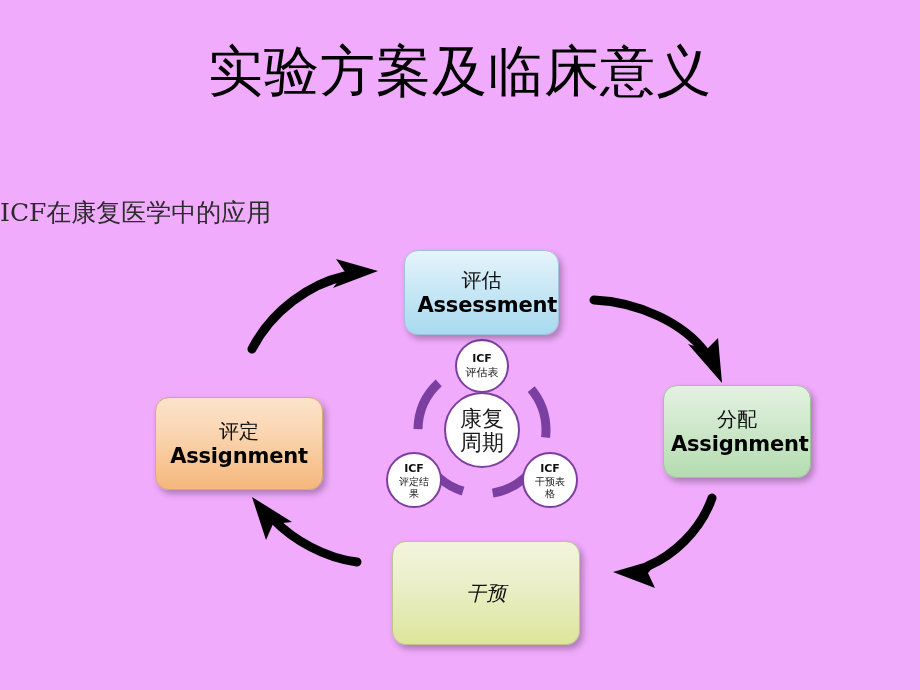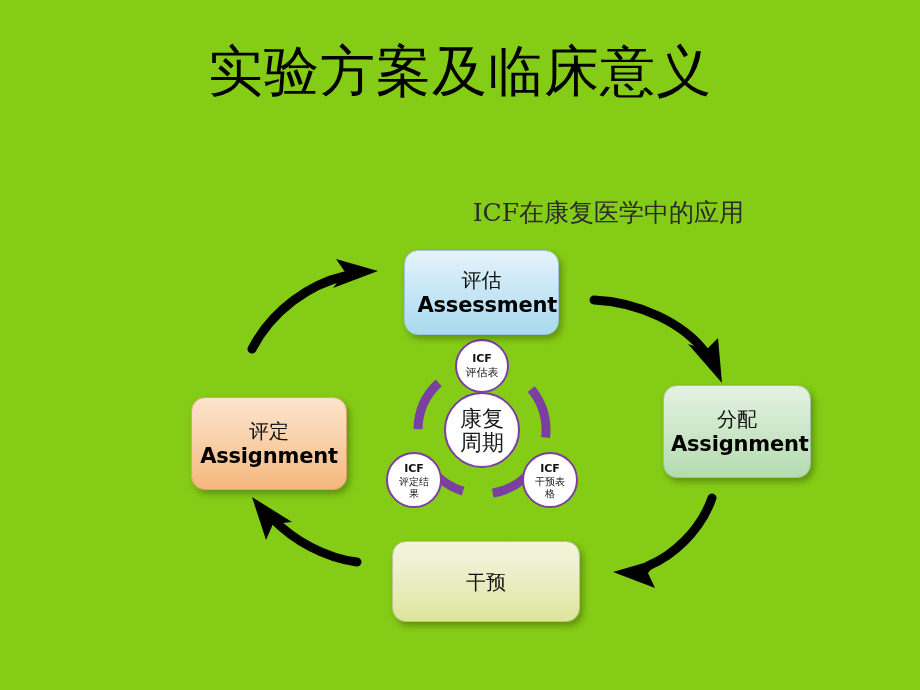--- a/index.html
+++ b/index.html
@@ -10,21 +10,21 @@
   body {
     width: 920px;
     height: 690px;
     overflow: hidden;
     font-family: "Liberation Sans", sans-serif;
   }
   #slide {
     position: relative;
     width: 920px;
     height: 690px;
-    background: #84cc16;
+    background: #f0abfc;
   }
 
   
   #slide-title {
     position: absolute;
     left: 0;
     top: 38px;
     width: 920px;
     text-align: center;
     font-family: "DejaVu Sans", "Liberation Sans", sans-serif;
@@ -35,21 +35,21 @@
     line-height: 66px;
     white-space: nowrap;
   }
 
   
   #diagram-caption {
     position: absolute;
     left: 0;
     top: 198px;
     width: 744px;
-    text-align: right;
+    text-align: left;
     font-family: "DejaVu Serif", "Liberation Serif", serif;
     font-size: 25px;
     color: #2b2b2b;
     line-height: 30px;
     white-space: nowrap;
   }
 
   
   .proc-box {
     position: absolute;
@@ -99,35 +99,35 @@
     border: 1px solid #9dc39c;
     background: linear-gradient(to bottom, #e4f2e1 0%, #d3ead0 35%, #b4dcb0 100%);
   }
   #box-assignment .proc-en { width: 132px; }
 
   
   #box-intervention {
     left: 392px;
     top: 541px;
     width: 188px;
-    height: 81px;
+    height: 104px;
     border: 1px solid #bcc48a;
     background: linear-gradient(to bottom, #f2f5dc 0%, #ecf0cd 35%, #dde59b 100%);
+    font-style: italic;
   }
   #box-intervention .proc-en { width: 182px; }
 
   
   #box-evaluation {
     left: 155px;
     top: 397px;
-    width: 156px;
+    width: 168px;
     height: 93px;
     border: 1px solid #d9a871;
     background: linear-gradient(to bottom, #fbe3cb 0%, #fad7b4 35%, #f5b77c 100%);
-    margin-left: 36px;
   }
   #box-evaluation .proc-en { width: 150px; }
 
   
   #arrows {
     position: absolute;
     left: 0;
     top: 0;
     width: 920px;
     height: 690px;

